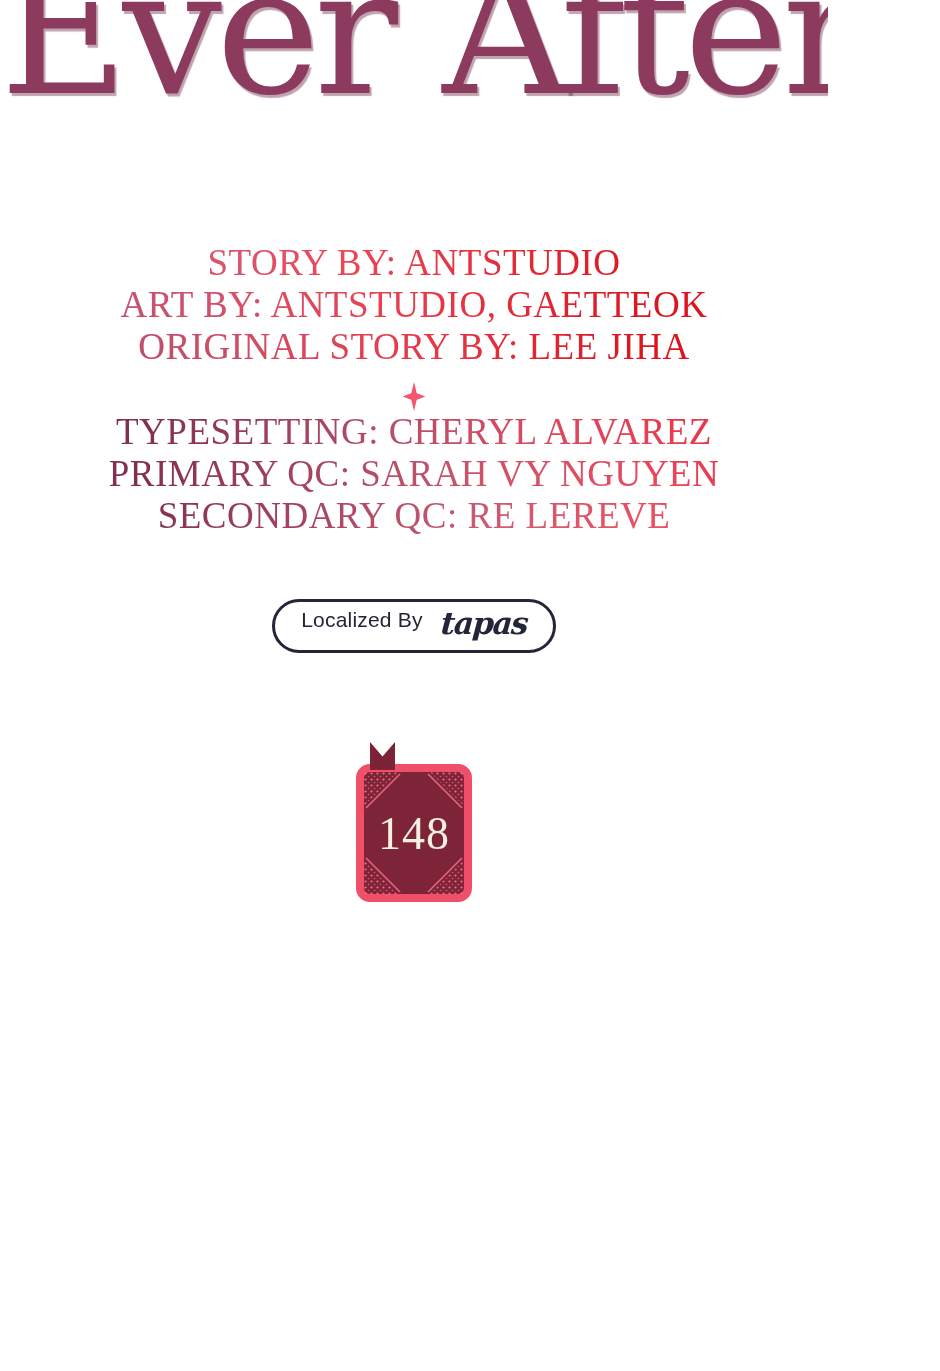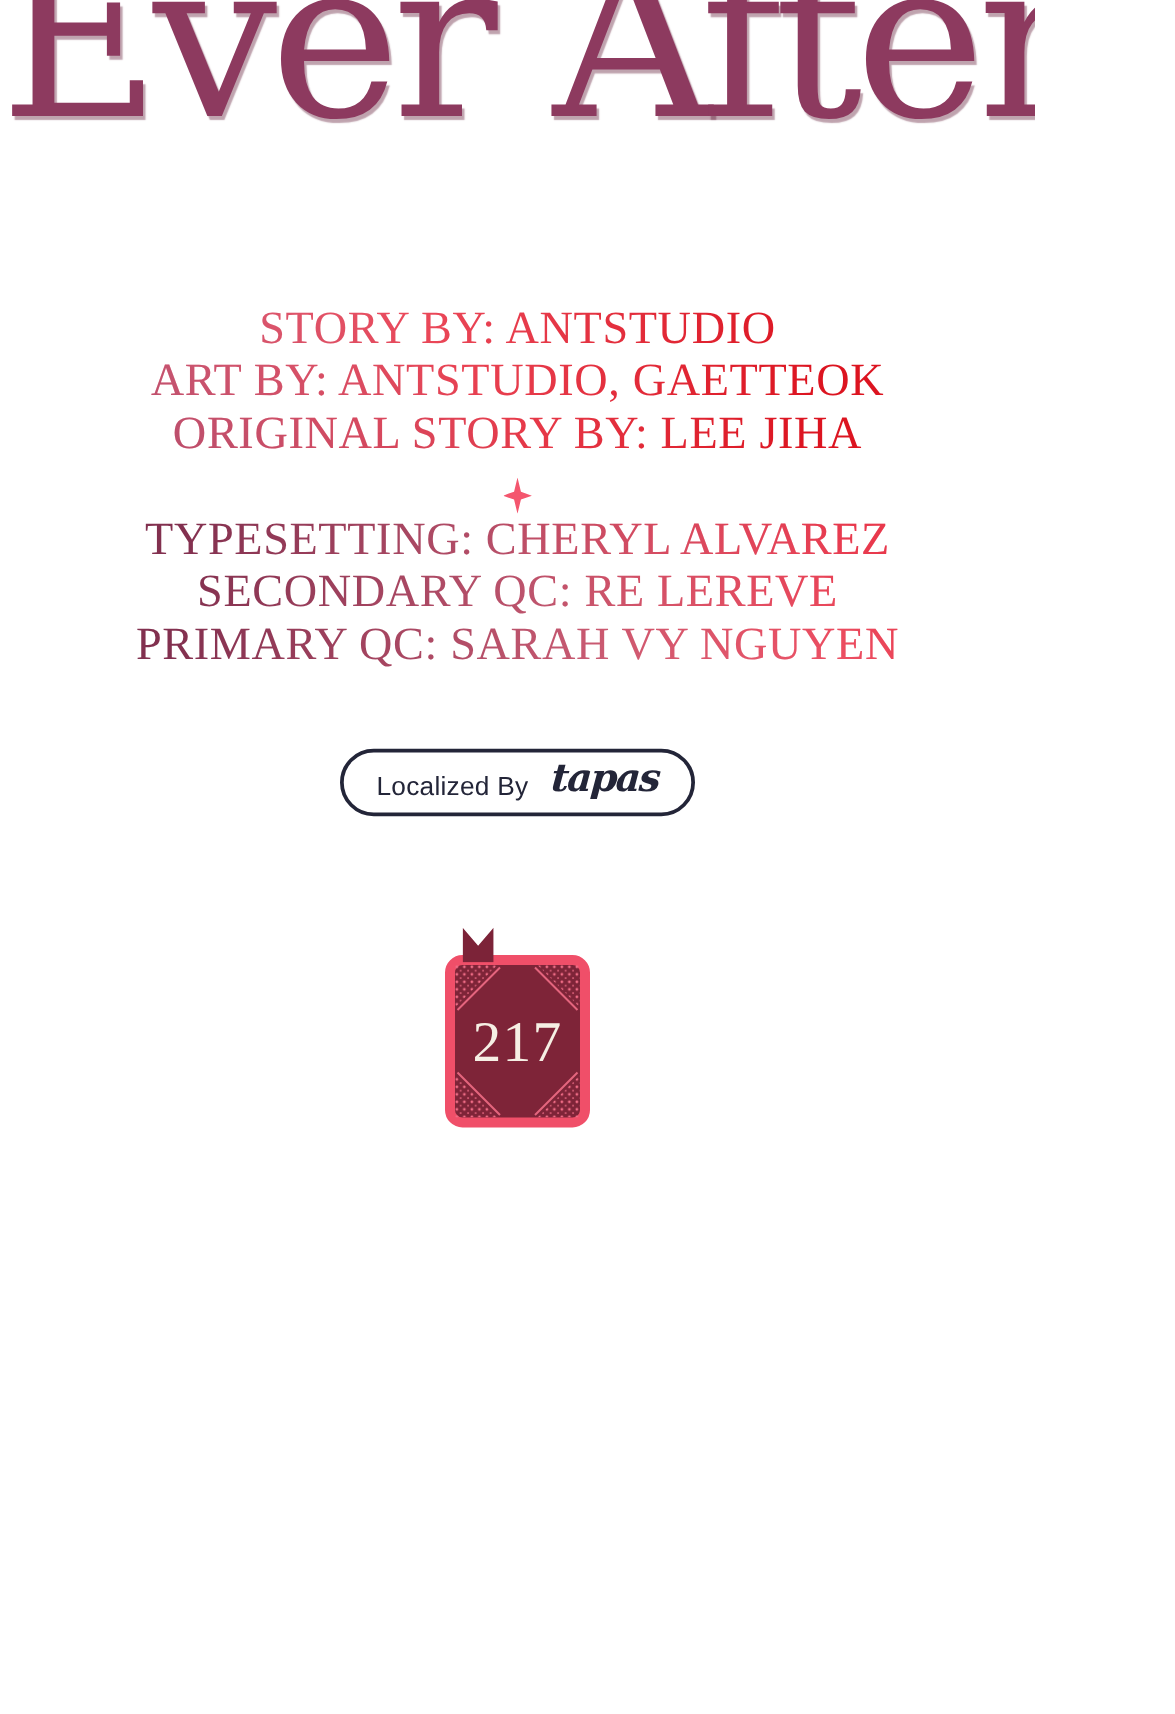--- a/index.html
+++ b/index.html
@@ -59,21 +59,21 @@
   .diamond {
     width: 23px; height: 29px;
     margin: 14px auto 0 auto;
     background: var(--diamond, #f4566e);
     clip-path: polygon(50% 0%, 62% 39%, 100% 50%, 62% 61%, 50% 100%, 38% 61%, 0% 50%, 38% 39%);
   }
 
   
   .badge-row { display: flex; justify-content: center; margin-top: 62px; }
   .badge {
-    display: flex; align-items: flex-end; gap: 18px;
+    display: flex; align-items: flex-start; gap: 18px;
     border: 3px solid var(--badge-ink, #232538);
     border-radius: 30px;
     padding: 6px 26px 8px 26px;
     background: #ffffff;
     height: 34px;
   }
   .badge-prefix {
     font-family: "Liberation Sans", sans-serif;
     font-size: 21px;
     font-weight: 500;
@@ -136,22 +136,22 @@
   <section class="credits credits-production">
     <p>STORY BY: ANTSTUDIO</p>
     <p>ART BY: ANTSTUDIO, GAETTEOK</p>
     <p>ORIGINAL STORY BY: LEE JIHA</p>
   </section>
 
   <div class="diamond"></div>
 
   <section class="credits credits-localization">
     <p>TYPESETTING: CHERYL ALVAREZ</p>
+    <p>PRIMARY QC: SARAH VY NGUYEN</p>
     <p>SECONDARY QC: RE LEREVE</p>
-    <p>PRIMARY QC: SARAH VY NGUYEN</p>
   </section>
 
   <div class="badge-row">
     <div class="badge">
       <span class="badge-prefix">Localized By</span>
       <span class="badge-logo">tapas</span>
     </div>
   </div>
 
   <div class="book-row">
@@ -165,17 +165,17 @@
           </pattern>
         </defs>
         <g>
           <path d="M0 0 L34 0 L0 34 Z" fill="url(#lace)"></path>
           <path d="M100 0 L66 0 L100 34 Z" fill="url(#lace)"></path>
           <path d="M0 122 L0 88 L34 122 Z" fill="url(#lace)"></path>
           <path d="M100 122 L100 88 L66 122 Z" fill="url(#lace)"></path>
           <path d="M2 36 L36 2 M64 2 L98 36 M2 86 L36 120 M64 120 L98 86" stroke="#ef6d86" stroke-width="1.6" fill="none" opacity="0.9"></path>
         </g>
       </svg>
-      <span class="episode-number">217</span>
+      <span class="episode-number">148</span>
     </div>
   </div>
 
 </div>
 
 </body></html>

